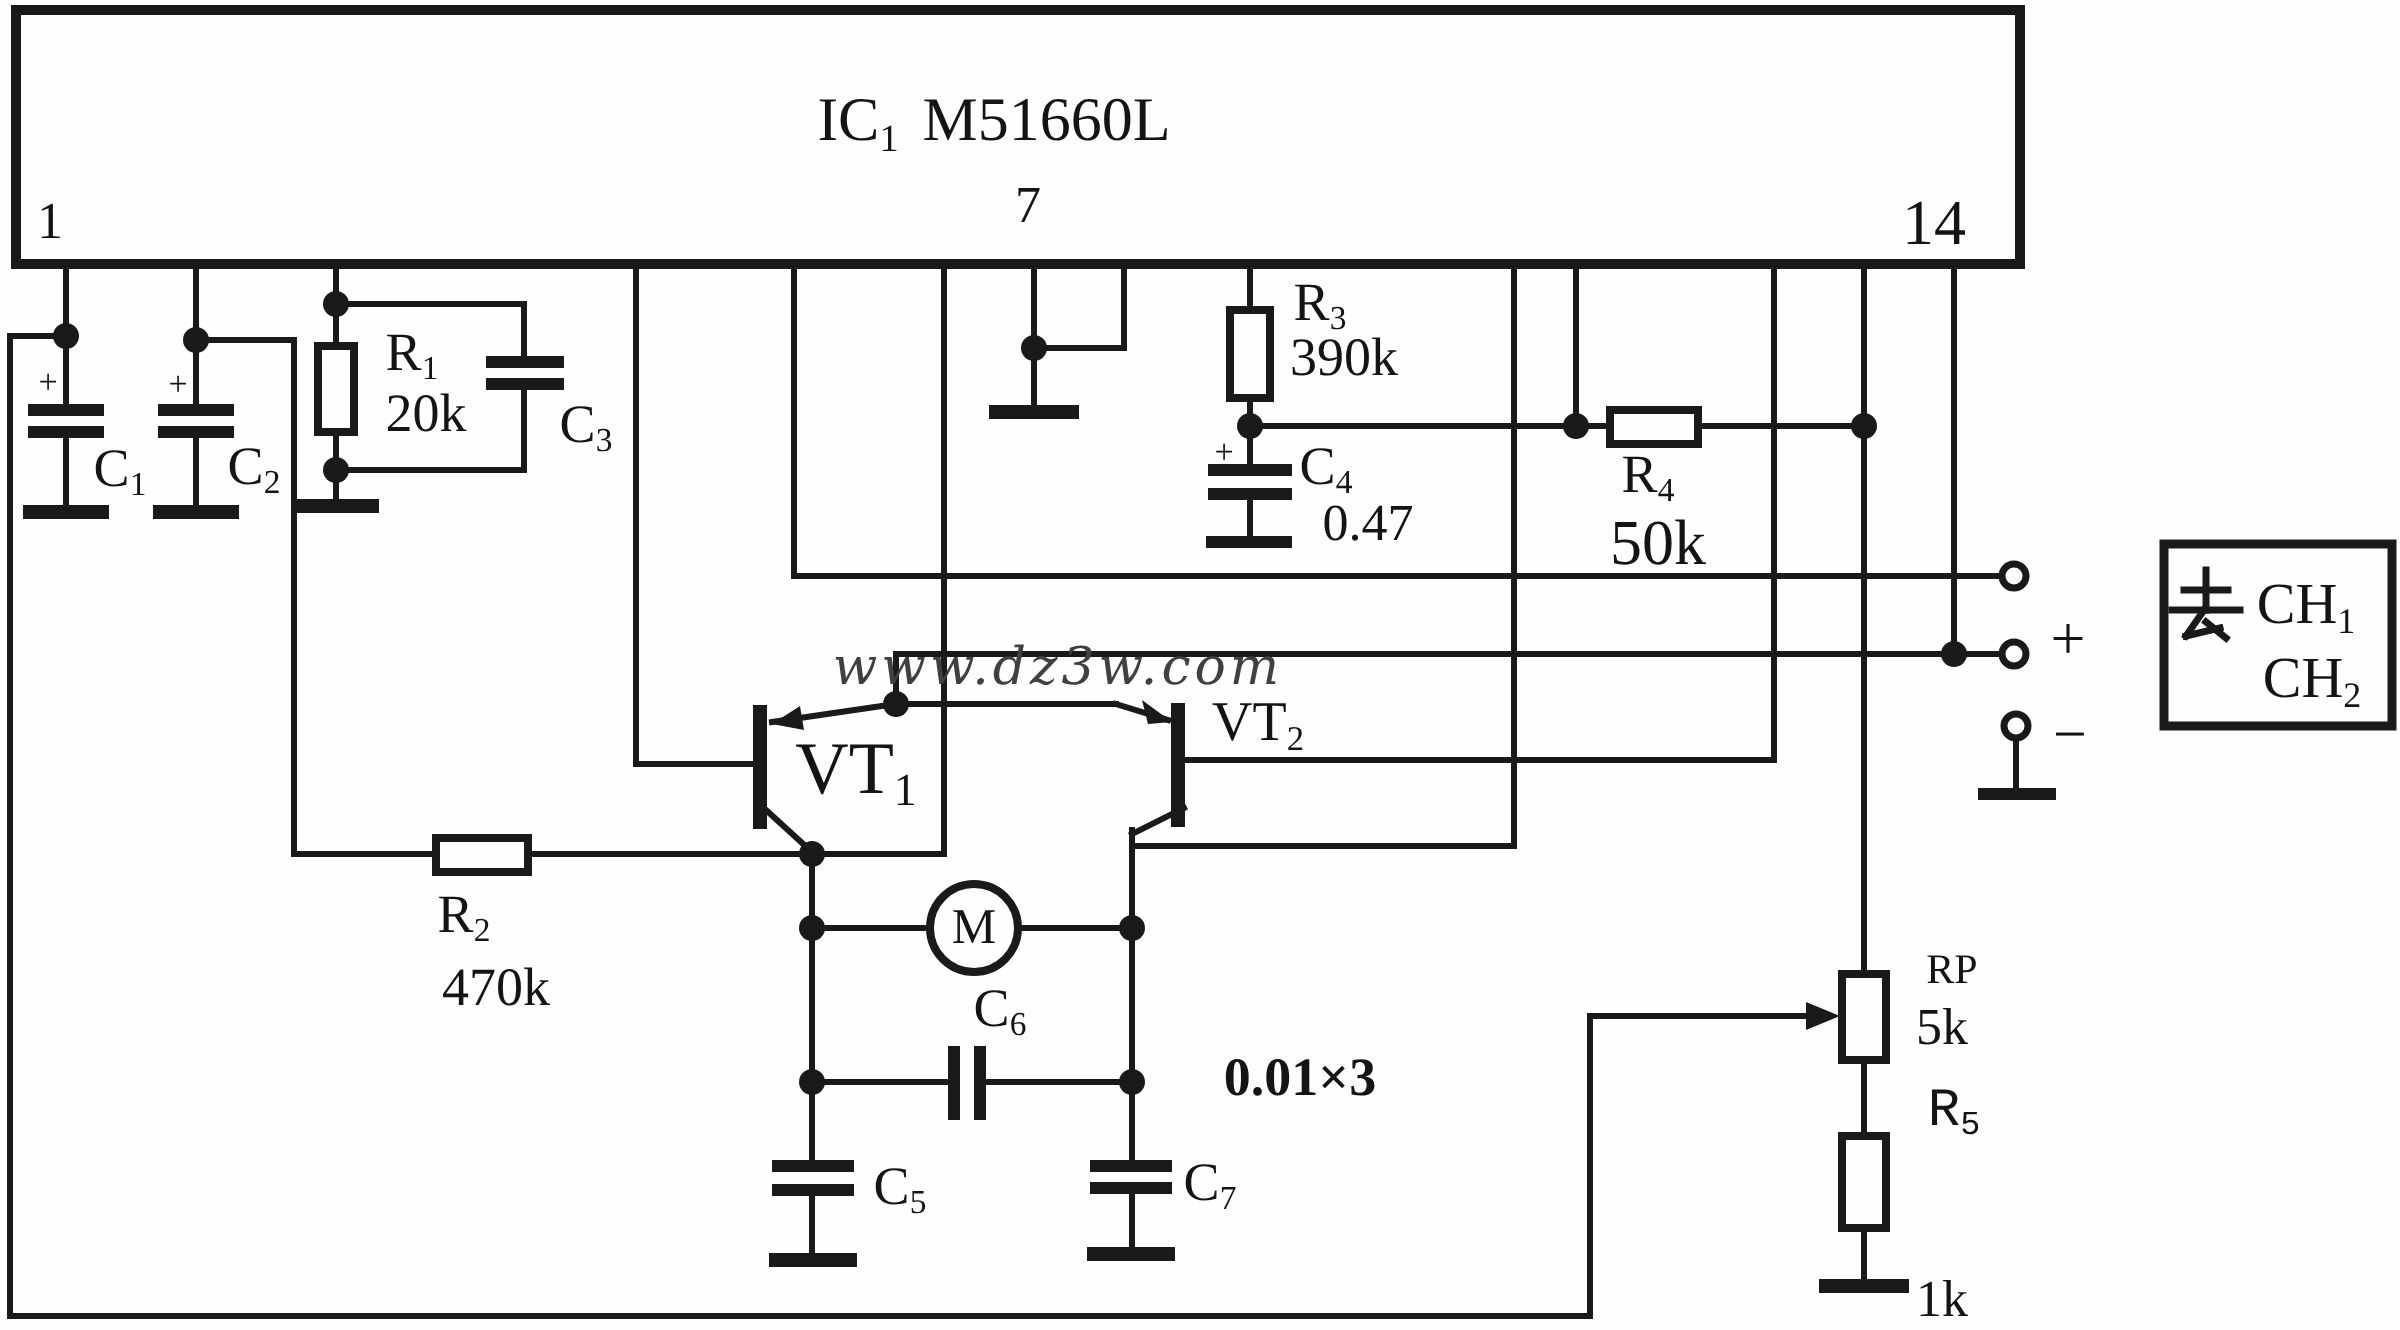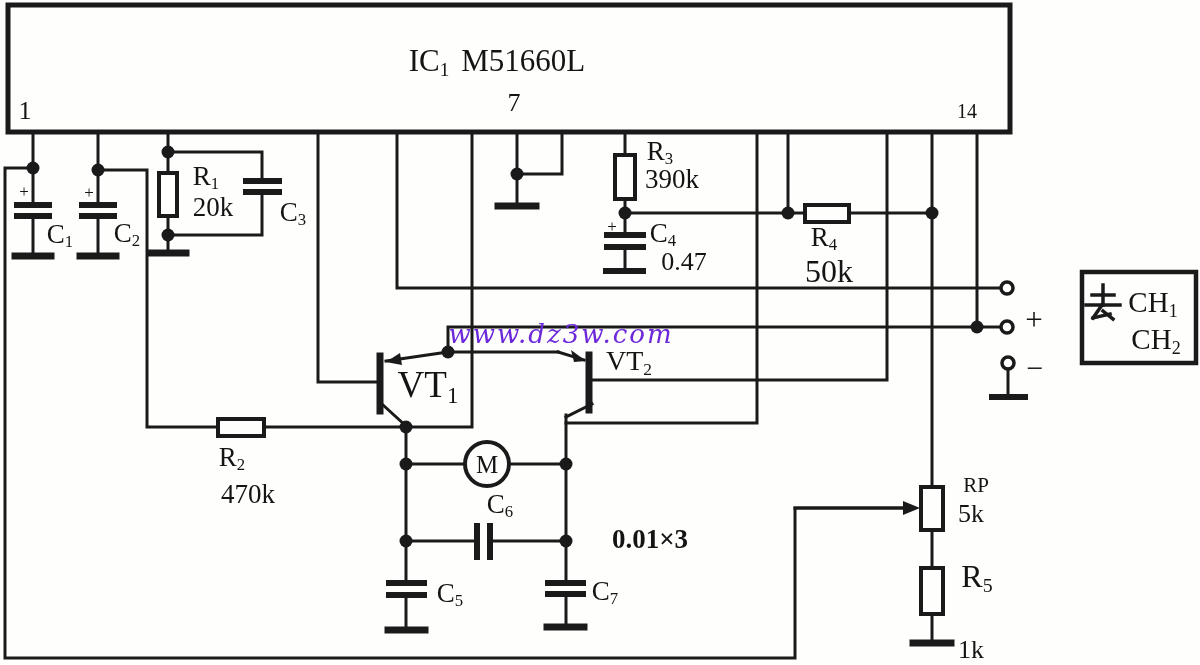--- a/index.html
+++ b/index.html
@@ -8,23 +8,22 @@
     font-family:"Liberation Serif",serif;color:#141414;overflow:hidden;
   }
   .stage svg{position:absolute;left:0;top:0;}
   .lbl{
     position:absolute;transform:translate(-50%,-50%);
     white-space:nowrap;line-height:1;color:#141414;
     font-family:"Liberation Serif",serif;
   }
   .sb{font-size:62%;vertical-align:-0.28em;}
   .wm{
-    font-style:italic;color:#6d28d9;letter-spacing:2px;
+    font-style:italic;color:#404040;letter-spacing:2px;
     font-family:"DejaVu Serif",serif;
-    margin-left:32px;
   }
   .icpart{margin-left:12px;}
 </style>
 </head>
 <body>
 
 <div class="stage">
 
   <svg width="1200" height="665" viewBox="0 0 1200 665">
     <g stroke="#1a1a1a" fill="none" stroke-width="3" stroke-linecap="square">
@@ -218,21 +217,21 @@
         <circle cx="977" cy="327" r="6.5"></circle>
       </g>
     </g>
   </svg>
 
   <div class="lbl" style="left:497px;top:62px;font-size:31px;">
     <span>IC</span><span class="sb">1</span><span class="icpart">M51660L</span>
   </div>
   <div class="lbl" style="left:25px;top:111px;font-size:26px;">1</div>
   <div class="lbl" style="left:514px;top:103px;font-size:26px;">7</div>
-  <div class="lbl" style="left:967px;top:111px;font-size:20px;text-align:right;">14</div>
+  <div class="lbl" style="left:967px;top:111px;font-size:32px;text-align:right;">14</div>
 
   <div class="lbl wm" style="left:529px;top:334px;font-size:26px;">www.dz3w.com</div>
 
   <div class="lbl" style="left:1034px;top:319px;font-size:31px;">+</div>
   <div class="lbl" style="left:1035px;top:368px;font-size:30px;">−</div>
 
   <div class="lbl" style="left:1153px;top:304px;font-size:29px;">
     <span>CH</span><span class="sb">1</span>
   </div>
   <div class="lbl" style="left:1156px;top:341px;font-size:29px;">
@@ -258,16 +257,16 @@
       <div class="lbl" style="left: 248px; top: 494px; font-size: 27px;"><span>470k</span></div>
       <div class="lbl" style="left: 428px; top: 387px; font-size: 37px;"><span>VT</span><span class="sb">1</span></div>
       <div class="lbl" style="left: 629px; top: 363px; font-size: 28px;"><span>VT</span><span class="sb">2</span></div>
       <div class="lbl" style="left: 487px; top: 464px; font-size: 25px;"><span>M</span></div>
       <div class="lbl" style="left: 500px; top: 506px; font-size: 27px;"><span>C</span><span class="sb">6</span></div>
       <div class="lbl" style="left: 650px; top: 539px; font-size: 27px; font-weight: bold;"><span>0.01×3</span></div>
       <div class="lbl" style="left: 450px; top: 595px; font-size: 27px;"><span>C</span><span class="sb">5</span></div>
       <div class="lbl" style="left: 605px; top: 593px; font-size: 27px;"><span>C</span><span class="sb">7</span></div>
       <div class="lbl" style="left: 976px; top: 485px; font-size: 21px;"><span>RP</span></div>
       <div class="lbl" style="left: 971px; top: 514px; font-size: 26px;"><span>5k</span></div>
-      <div class="lbl" style="left: 977px; top: 578px; font-size: 32px;"><span>R</span><span class="sb">5</span></div>
+      <div class="lbl" style="left: 977px; top: 558px; font-size: 27px; font-family: Liberation Mono, monospace;"><span>R</span><span class="sb">5</span></div>
       <div class="lbl" style="left: 971px; top: 650px; font-size: 26px;"><span>1k</span></div>
     </div>
 </div>
 
 </body></html>

